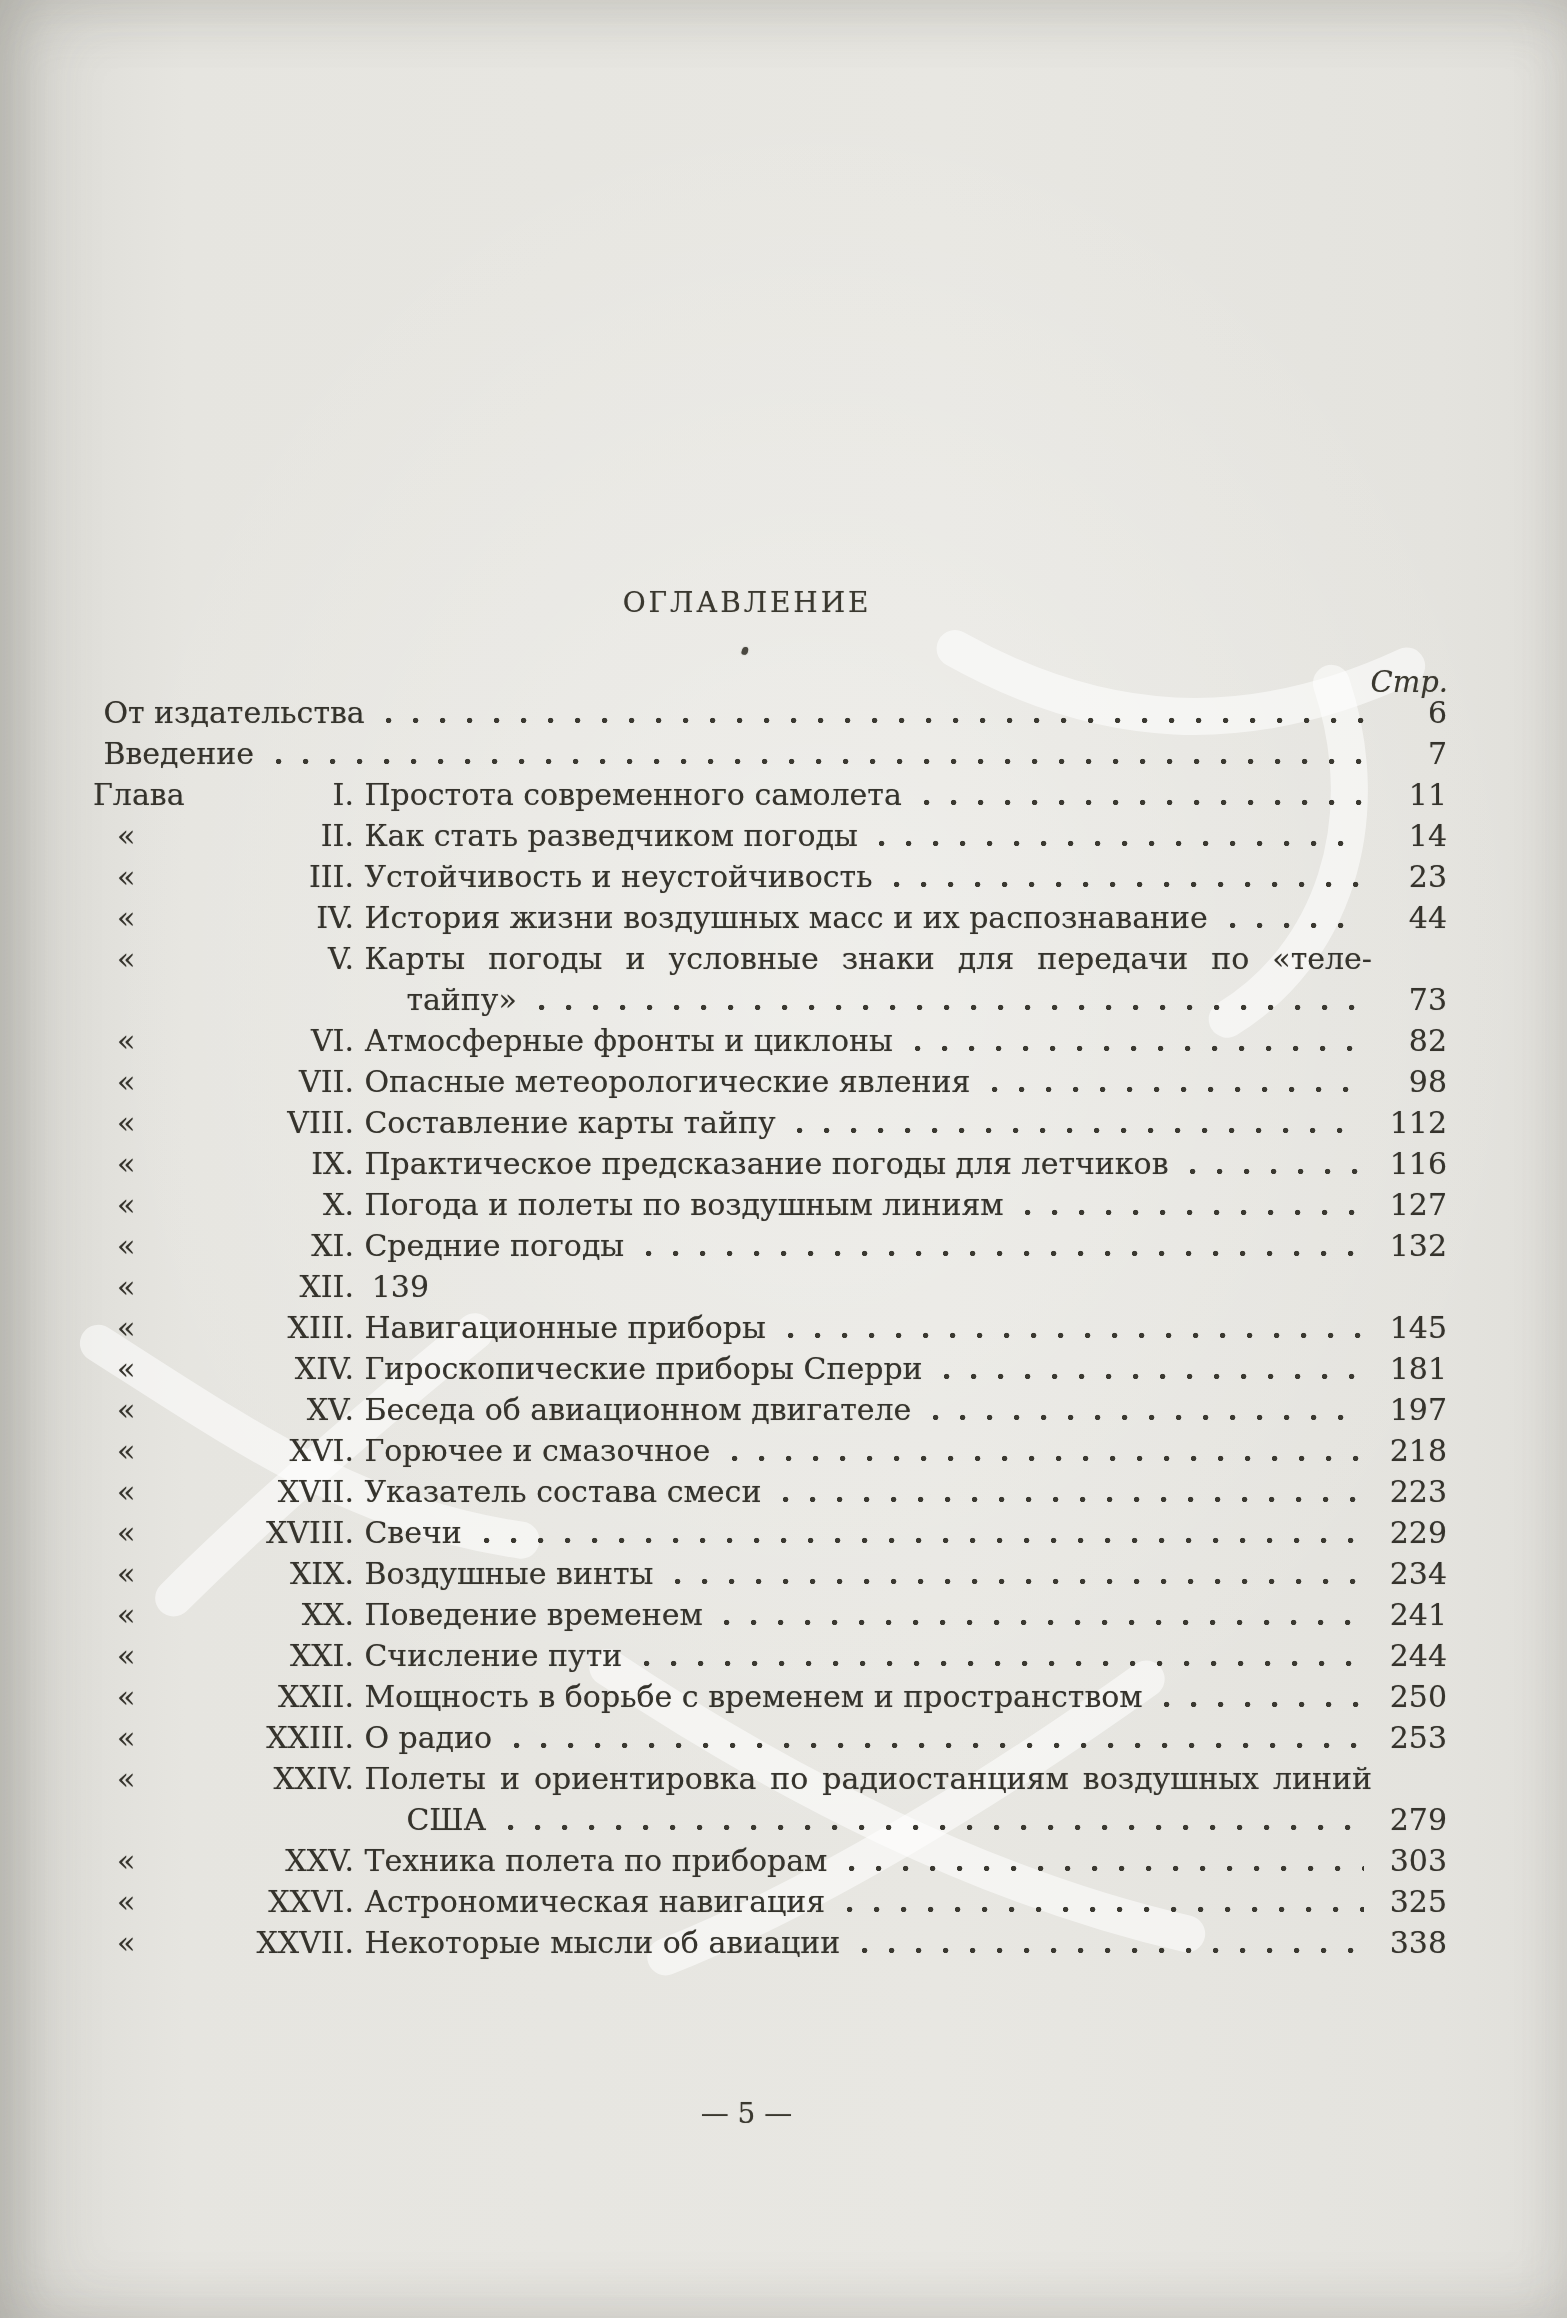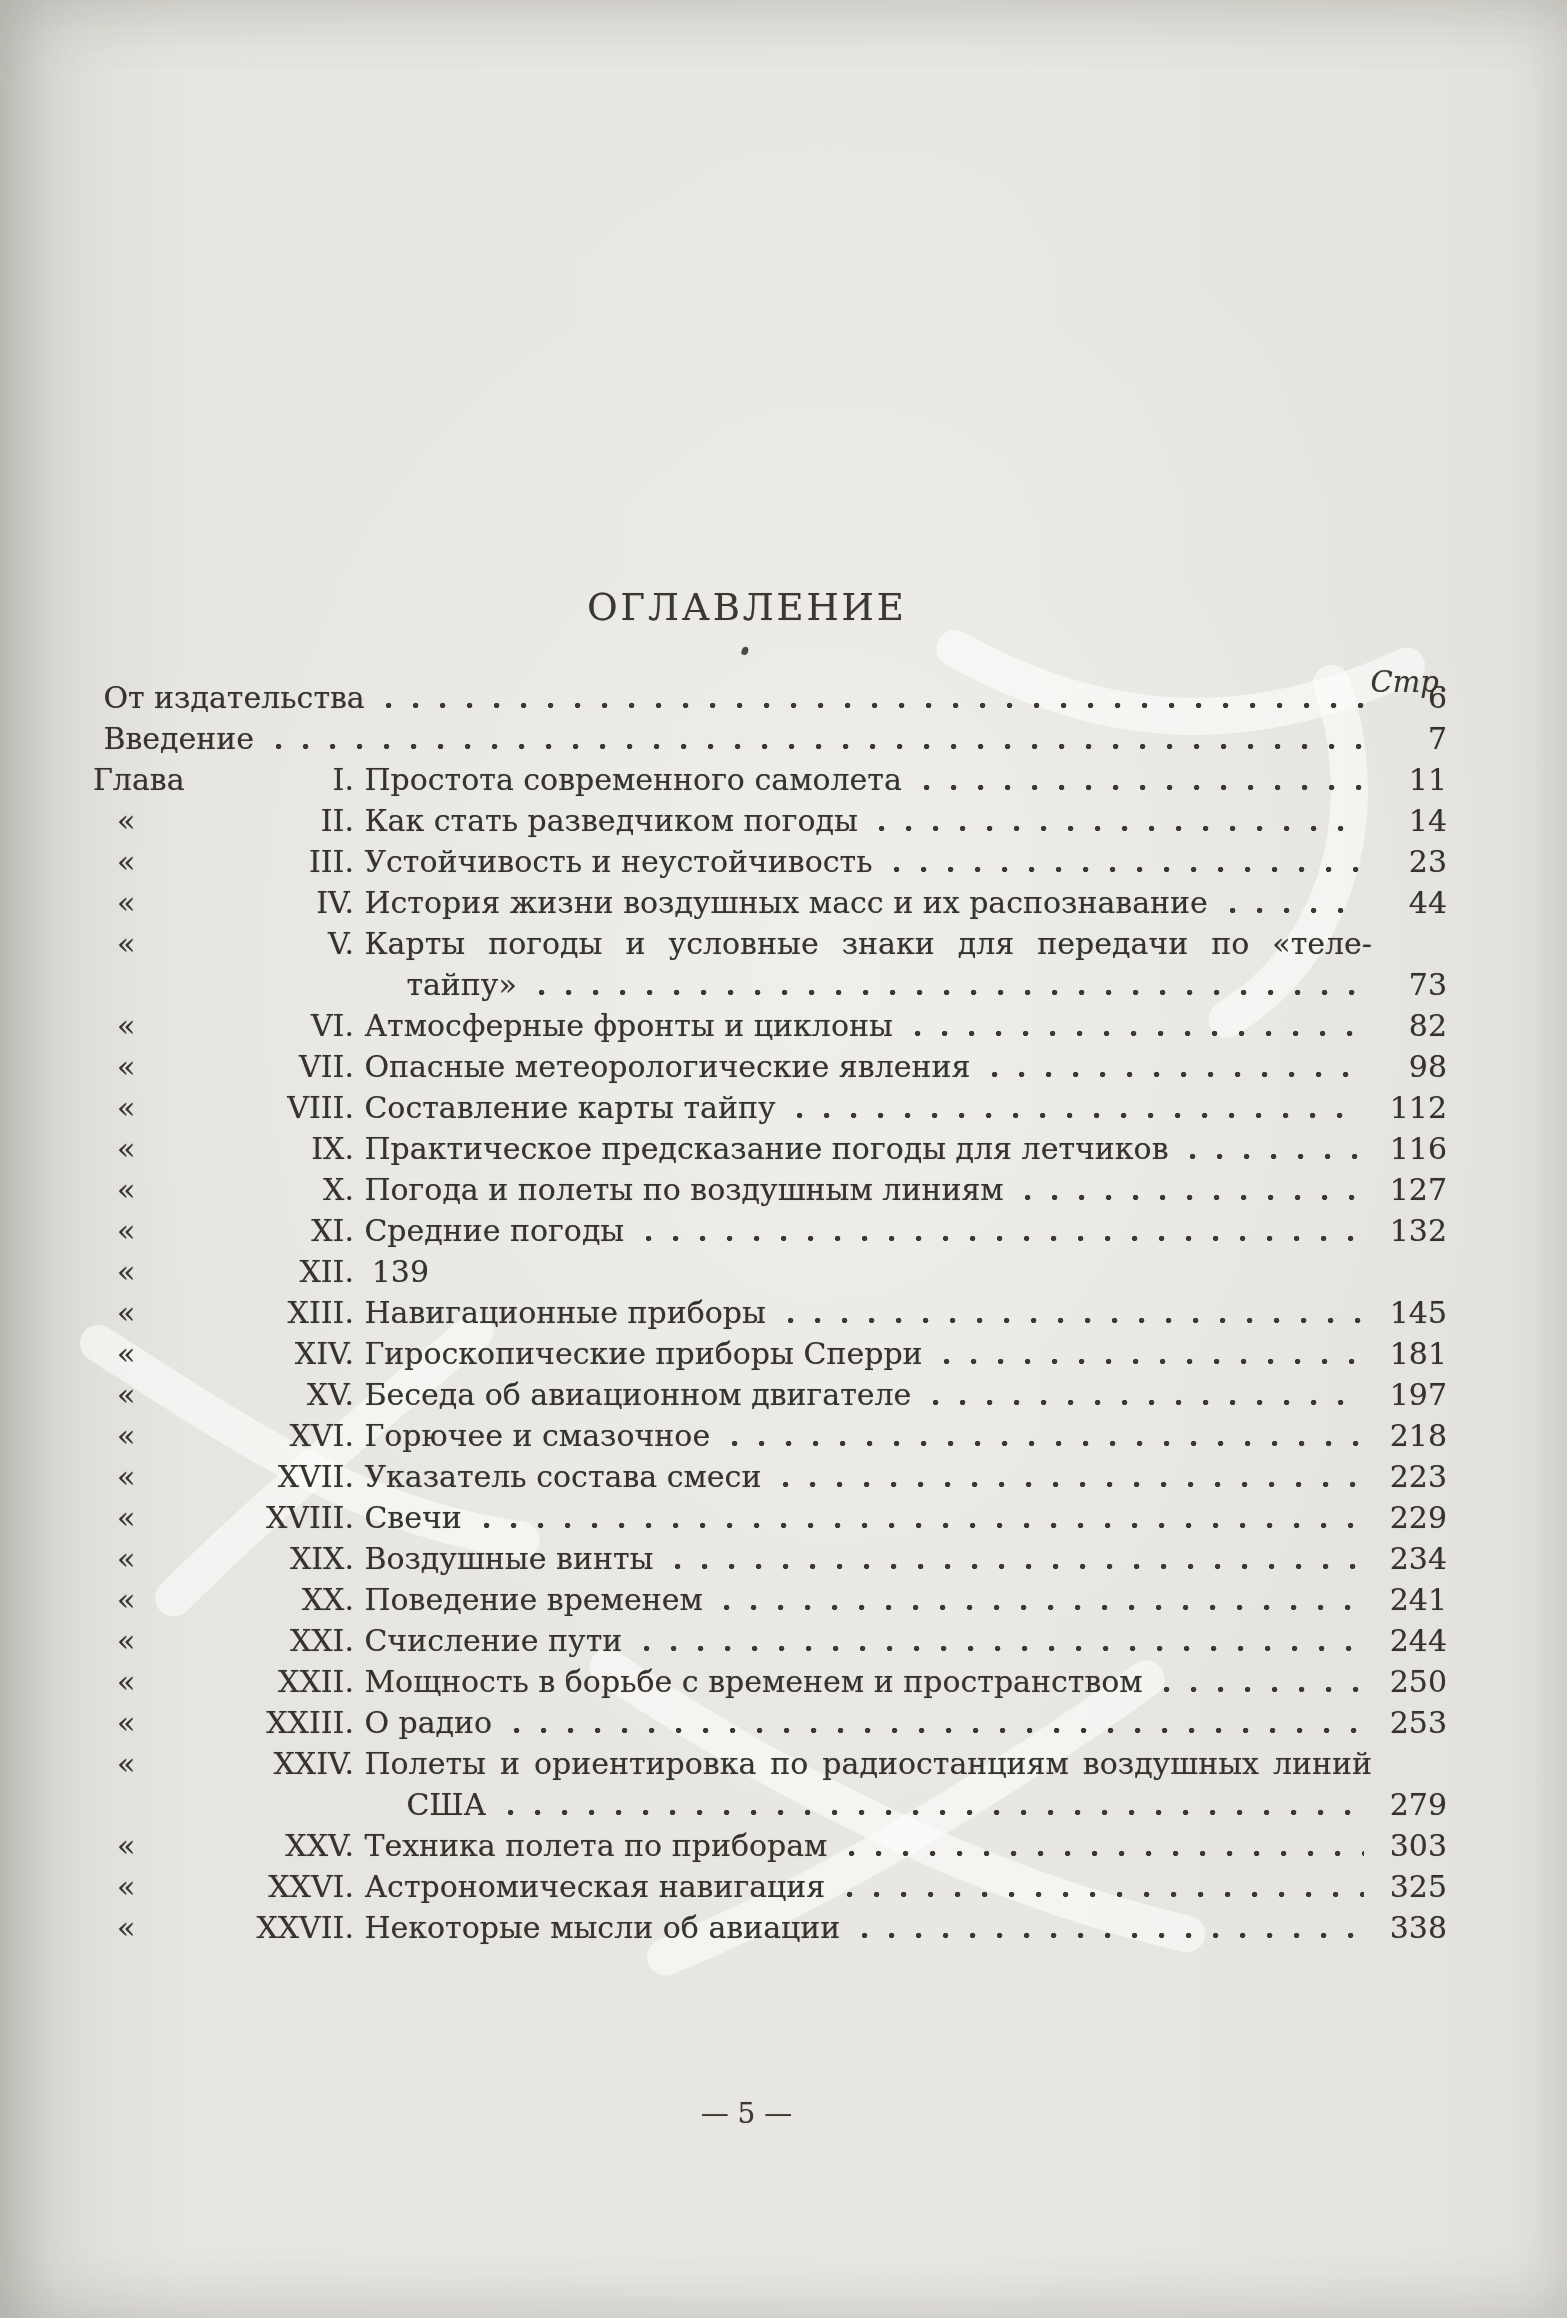--- a/index.html
+++ b/index.html
@@ -20,36 +20,36 @@
       inset 35px 0 69px rgba(95,93,85,0.18),
       inset 0 23px 52px rgba(110,108,100,0.10),
       inset -11.6px -17.4px 52px rgba(110,108,100,0.08);
     color:#35332c;
   }
   .ink{ text-shadow:0 0 0.8px rgba(45,43,36,0.45); }
 
   .heading{
     position:absolute; top:586px; left:0; width:1494px;
     text-align:center;
-    font-size:37px; letter-spacing:2.9px;
+    font-size:28px; letter-spacing:2.9px;
     color:#3a382f;
   }
   .ornament-dot{
     position:absolute; top:647px; left:742px;
     width:6.4px; height:7.5px; border-radius:50% 50% 60% 40%;
     background:#4a4840; transform:rotate(18deg);
     box-shadow:0 0 1.2px rgba(60,58,50,0.6);
   }
   .col-header{
     position:absolute; top:665px; right:119px;
     font-size:29px; font-style:italic; color:#3a382f;
   }
 
   .toc{
-    position:absolute; top:677px; left:93px; right:120px;
+    position:absolute; top:692px; left:93px; right:120px;
   }
   .row{
     display:flex; align-items:baseline;
     height:41px; line-height:41px;
     font-size:30px; color:#35332c;
   }
   .col-label{ width:139px; flex:0 0 auto; }
   .col-label.q{ padding-left:24px; box-sizing:border-box; }
   .col-num{ width:122px; flex:0 0 auto; text-align:right; }
   .col-title{

